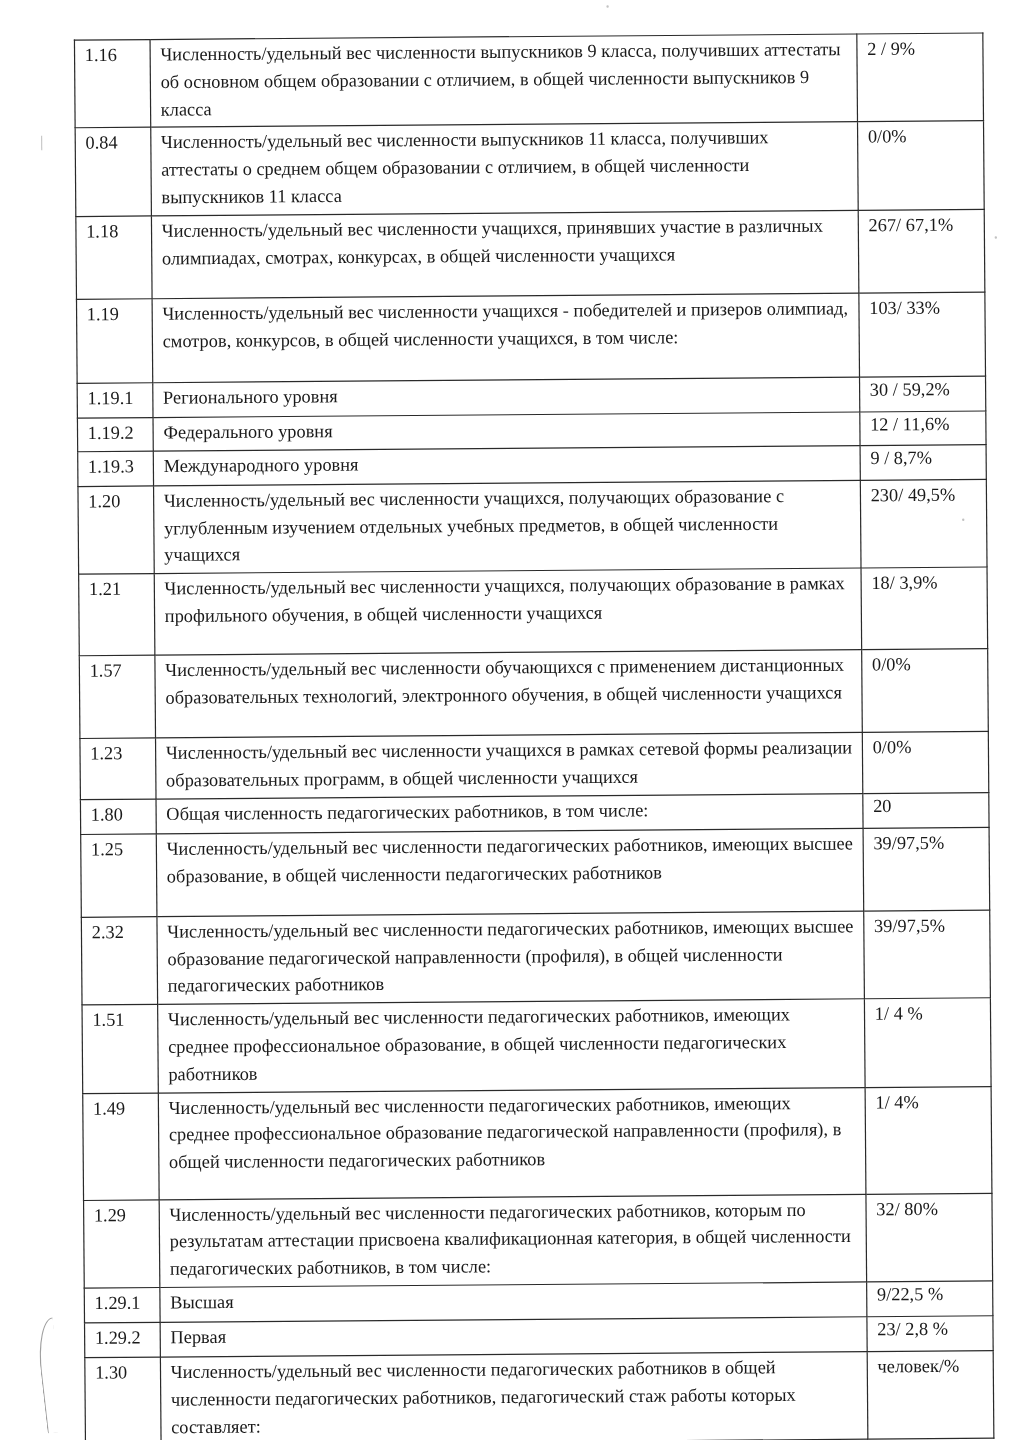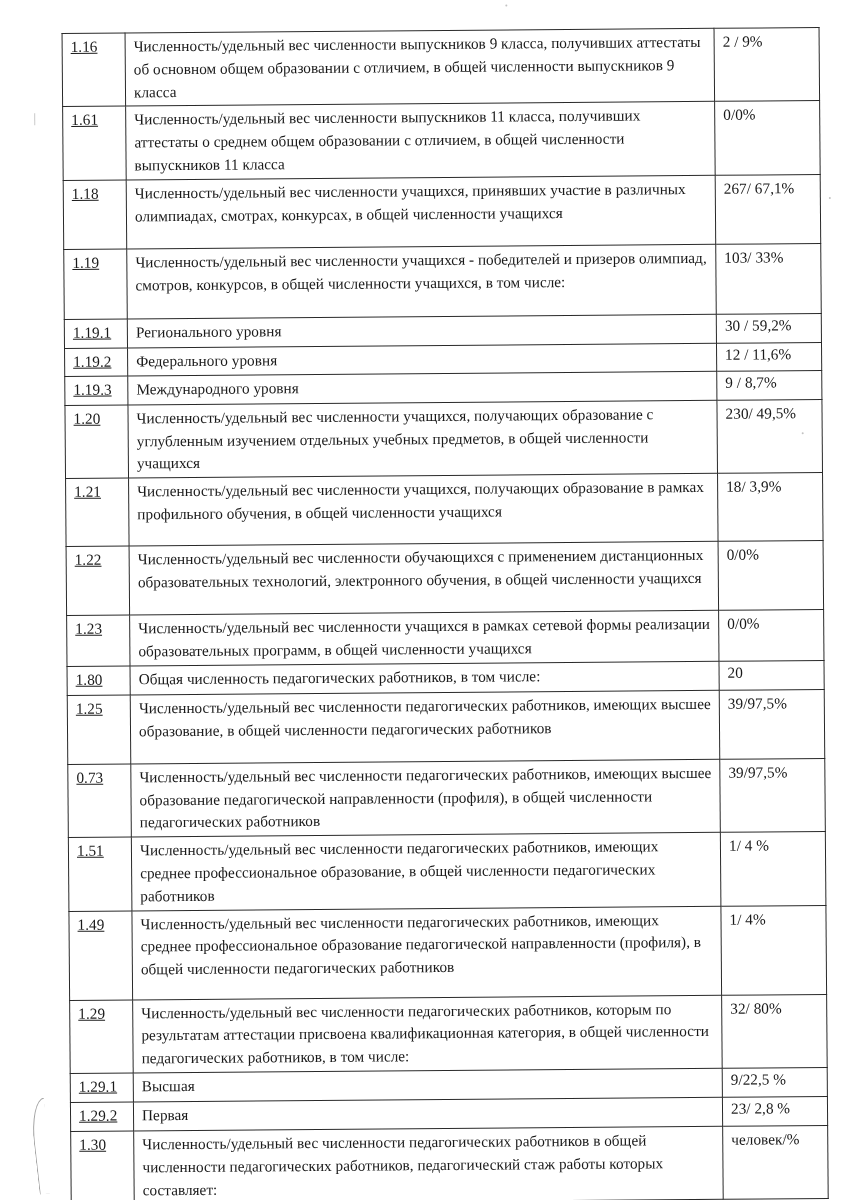--- a/index.html
+++ b/index.html
@@ -16,21 +16,21 @@
     border-collapse: collapse; table-layout: fixed;
     font-size: 15.3px; line-height: 22.8px;
   }
   table.report td {
     border: 1.6px solid #2a2a2a; vertical-align: top;
     padding: 2px 8px 2px 8px;
   }
   col.c-num { width: 63px; }
   col.c-desc { width: 589px; }
   col.c-val { width: 105px; }
-  td.num { padding-left: 8px; text-decoration: underline; }
+  td.num { padding-left: 8px; }
   td.desc { padding-left: 12px; padding-right: 6px; }
   td.val { padding-left: 6px; white-space: nowrap; }
   tr.single td { padding-top: 2px; padding-bottom: 0; }
   tr.single td.val { padding-top: 0; }
   .mark {
     position: absolute; border-left: 1px solid #777; border-top: 1px solid #777;
     border-radius: 40px 0 0 0; opacity: 0.7;
   }
   .mark1 { left: 30px; top: 1095px; width: 14px; height: 95px; border-top-left-radius: 30px 90px; transform: rotate(-6deg); }
   .mark2 { left: 38px; top: 110px; width: 6px; height: 12px; border-radius: 0; border-top: none; opacity: 0.4; }
@@ -46,21 +46,21 @@
         <col class="c-desc">
         <col class="c-val">
     </colgroup>
     <tbody>
       <tr style="height:69px">
         <td class="num">1.16</td>
         <td class="desc">Численность/удельный вес численности выпускников 9 класса, получивших аттестаты об основном общем образовании с отличием, в общей численности выпускников 9 класса</td>
         <td class="val">2 / 9%</td>
       </tr>
       <tr style="height:69px">
-        <td class="num">1.61</td>
+        <td class="num">0.84</td>
         <td class="desc">Численность/удельный вес численности выпускников 11 класса, получивших аттестаты о среднем общем образовании с отличием, в общей численности выпускников 11 класса</td>
         <td class="val">0/0%</td>
       </tr>
       <tr style="height:69px">
         <td class="num">1.18</td>
         <td class="desc">Численность/удельный вес численности учащихся, принявших участие в различных олимпиадах, смотрах, конкурсах, в общей численности учащихся</td>
         <td class="val">267/ 67,1%</td>
       </tr>
       <tr style="height:70px">
         <td class="num">1.19</td>
@@ -86,41 +86,41 @@
         <td class="num">1.20</td>
         <td class="desc">Численность/удельный вес численности учащихся, получающих образование с углубленным изучением отдельных учебных предметов, в общей численности учащихся</td>
         <td class="val">230/ 49,5%</td>
       </tr>
       <tr style="height:68px">
         <td class="num">1.21</td>
         <td class="desc">Численность/удельный вес численности учащихся, получающих образование в рамках профильного обучения, в общей численности учащихся</td>
         <td class="val">18/ 3,9%</td>
       </tr>
       <tr style="height:69px">
-        <td class="num">1.22</td>
+        <td class="num">1.57</td>
         <td class="desc">Численность/удельный вес численности обучающихся с применением дистанционных образовательных технологий, электронного обучения, в общей численности учащихся</td>
         <td class="val">0/0%</td>
       </tr>
       <tr style="height:46px">
         <td class="num">1.23</td>
         <td class="desc">Численность/удельный вес численности учащихся в рамках сетевой формы реализации образовательных программ, в общей численности учащихся</td>
         <td class="val">0/0%</td>
       </tr>
       <tr class="single" style="height:29px">
         <td class="num">1.80</td>
         <td class="desc">Общая численность педагогических работников, в том числе:</td>
         <td class="val">20</td>
       </tr>
       <tr style="height:69px">
         <td class="num">1.25</td>
         <td class="desc">Численность/удельный вес численности педагогических работников, имеющих высшее образование, в общей численности педагогических работников</td>
         <td class="val">39/97,5%</td>
       </tr>
       <tr style="height:69px">
-        <td class="num">0.73</td>
+        <td class="num">2.32</td>
         <td class="desc">Численность/удельный вес численности педагогических работников, имеющих высшее образование педагогической направленности (профиля), в общей численности педагогических работников</td>
         <td class="val">39/97,5%</td>
       </tr>
       <tr style="height:69px">
         <td class="num">1.51</td>
         <td class="desc">Численность/удельный вес численности педагогических работников, имеющих среднее профессиональное образование, в общей численности педагогических работников</td>
         <td class="val">1/ 4 %</td>
       </tr>
       <tr style="height:89px">
         <td class="num">1.49</td>

